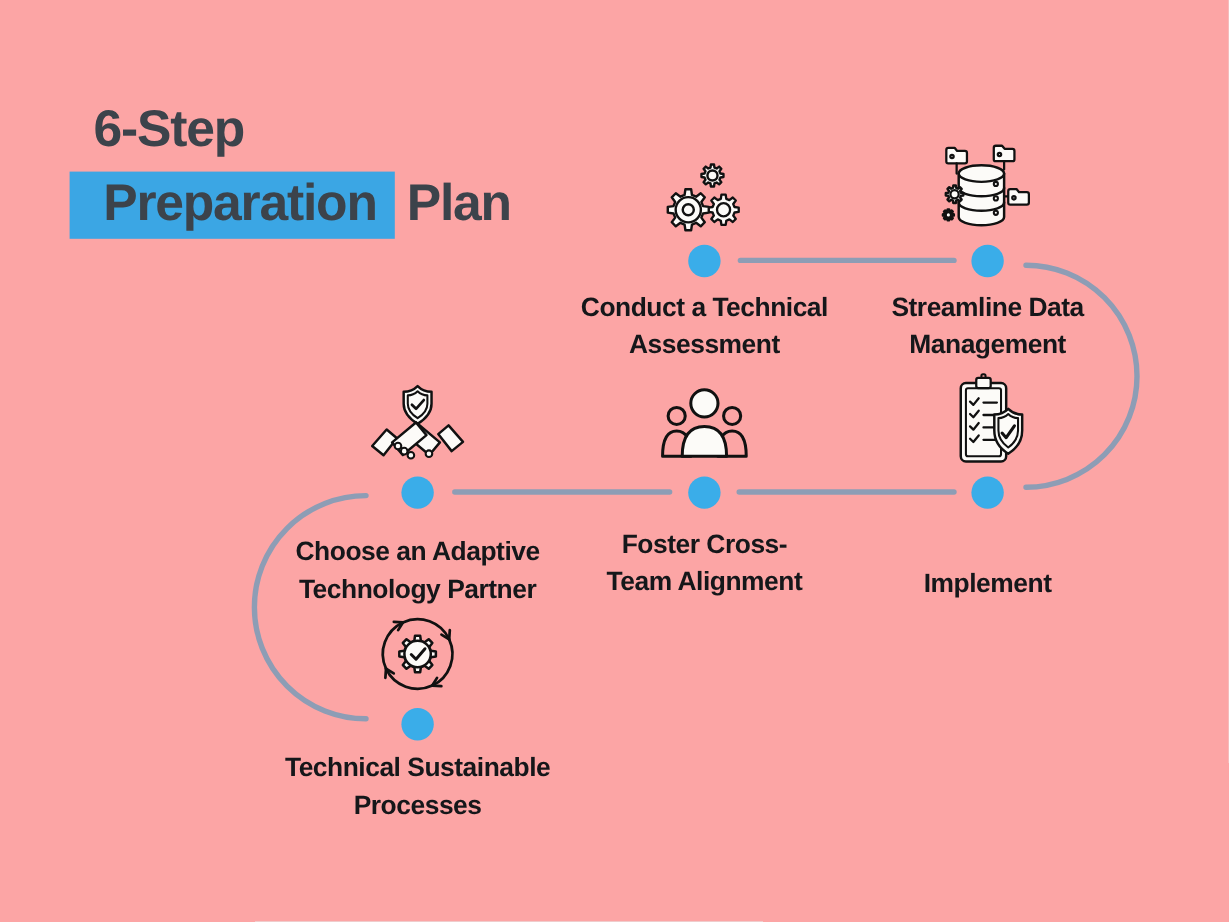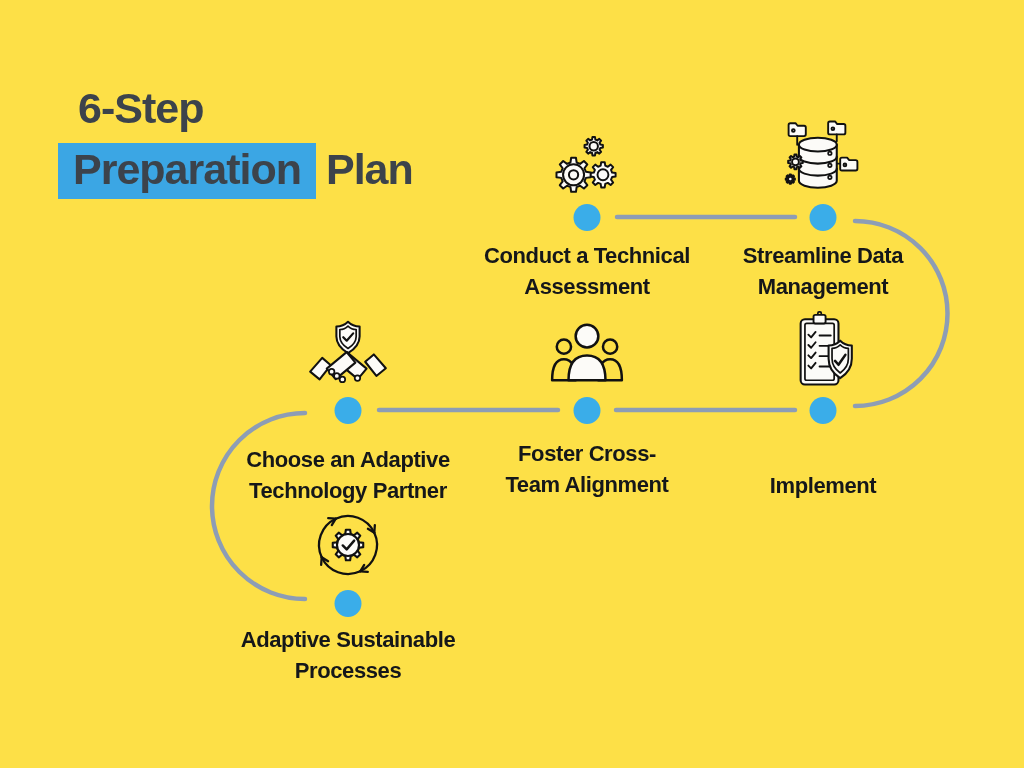--- a/index.html
+++ b/index.html
@@ -1,29 +1,29 @@
 <!DOCTYPE html>
 <html><head>
 <meta charset="utf-8">
 <style>
   html,body{margin:0;padding:0;background:#e8e8e8;}
   .canvas{
     position:relative;width:1024px;height:768px;margin:0 auto;
-    background:#fde047;overflow:hidden;
+    background:#fca5a5;overflow:hidden;
     font-family:"Liberation Sans", sans-serif;
   }
   
   .title{
     position:absolute;left:78px;top:78px;width:430px;
     font-size:43px;line-height:61px;font-weight:700;
     letter-spacing:-1px;color:#3c434b;
   }
   .title .hl{
     background:#3ba6e4;
-    padding:2px 15px 6px 15px;margin-left:-20px;
+    padding:2px 15px 6px 28px;margin-left:-20px;
   }
   .title .suffix{margin-left:10px;margin-top:14px;}
   
   svg.connector{position:absolute;left:0;top:0;z-index:1;}
   .connector path{stroke:#8d9db5;stroke-width:4.5;fill:none;stroke-linecap:round;}
   
   .step{position:absolute;width:260px;z-index:2;}
   .icon-box{position:absolute;left:50%;transform:translateX(-50%);width:110px;height:84px;}
   .icon-box svg{display:block;margin:0 auto;}
   .dot{
@@ -191,18 +191,18 @@
         <use href="#cycA" transform="rotate(90 50 50)" class="s" stroke-width="2.6"></use>
         <use href="#cycA" transform="rotate(180 50 50)" class="s" stroke-width="2.6"></use>
         <use href="#cycA" transform="rotate(270 50 50)" class="s" stroke-width="2.6"></use>
         <use href="#gearP" transform="translate(50,50) scale(0.92)" class="sf" stroke-width="2.6"></use>
         <circle cx="50" cy="50" r="12.5" class="sf" stroke-width="2.4"></circle>
         <path class="s" stroke-width="2.8" d="M44 50.5 L48.5 55 L57 45"></path>
       </svg>
     </div>
     <div class="dot" style="top:590px;"></div>
     <div class="label" style="top:624px;">
-      <div>Adaptive Sustainable</div>
+      <div>Technical Sustainable</div>
       <div>Processes</div>
     </div>
   </div>
 
 </div>
 
 </body></html>

